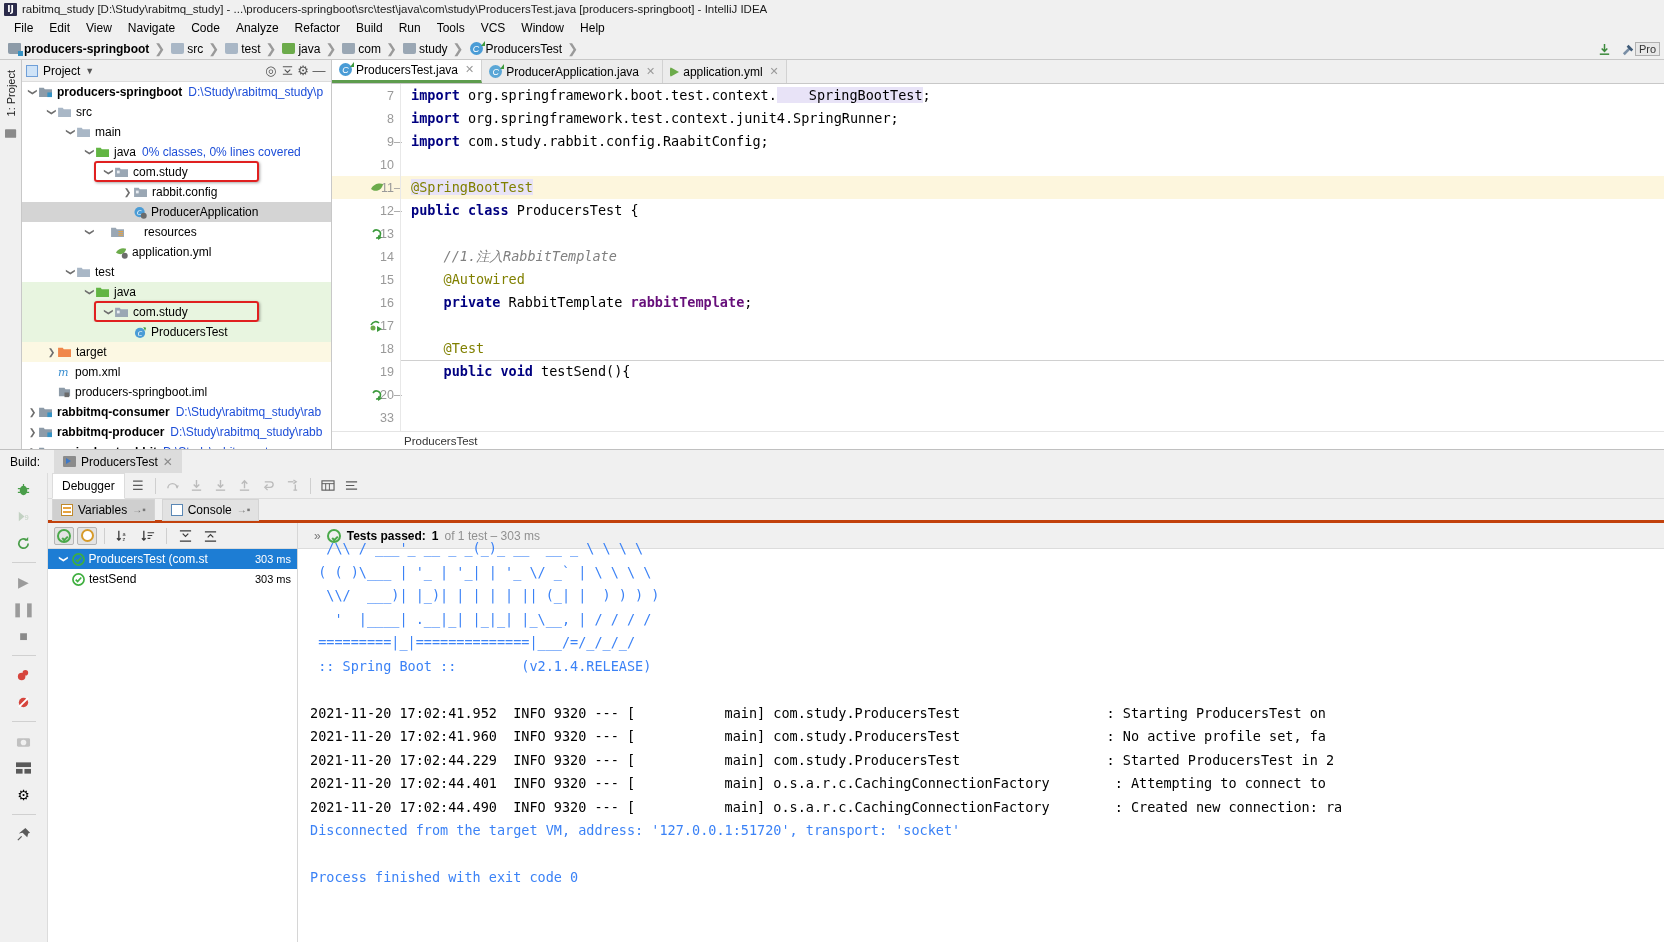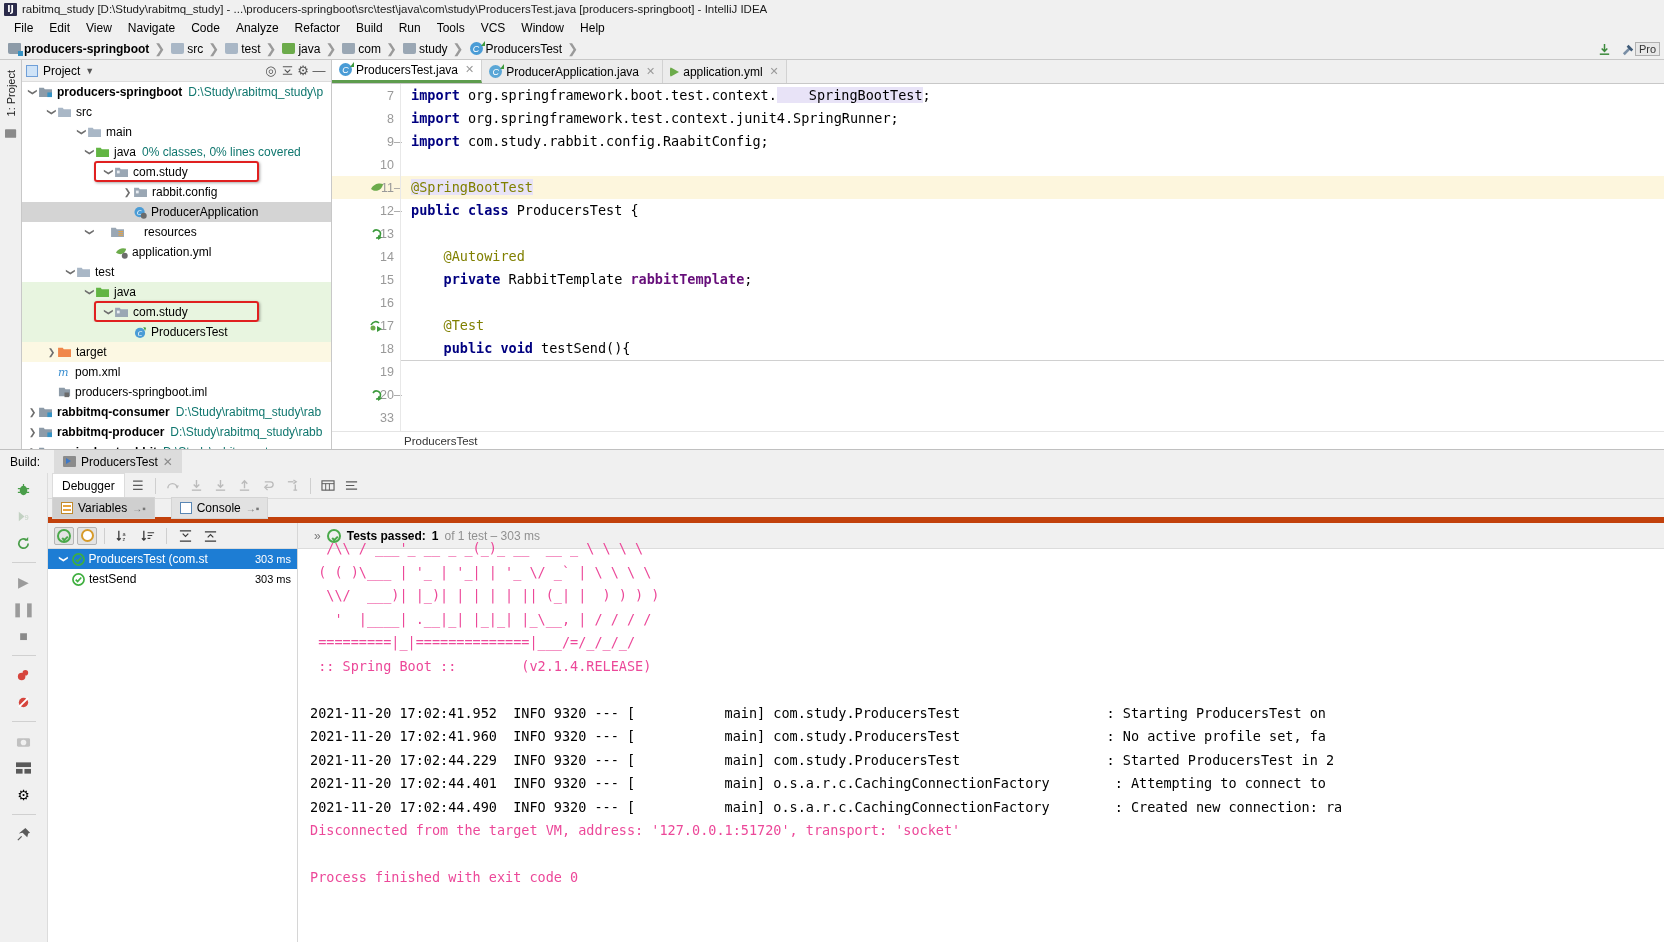--- a/index.html
+++ b/index.html
@@ -79,21 +79,21 @@
   }
   #project-header .ph-title { margin-left:5px; }
   .sqico { width:12px;height:12px;border:1px solid #6f9fd8; background:#cfe3f7; }
   #project-header .spacer { flex:1; }
   .hdr-ico { width:16px;height:16px;display:flex;align-items:center;justify-content:center;color:#555; font-size:13px;}
   #tree { flex:1; overflow:hidden; position:relative; font-size:12px; }
   .trow { height:20px; display:flex; align-items:center; white-space:nowrap; position:relative;}
   .trow .arrow { width:13px; text-align:center; color:#6e6e6e; font-size:9px; flex:0 0 13px;}
   .trow .ic { margin-right:4px; display:flex; align-items:center;}
   .trow .lbl { }
-  .trow .sub { color:#0f766e; margin-left:6px; }
+  .trow .sub { color:#1d4ed8; margin-left:6px; }
   .trow.sel-gray { background:#d4d4d4; }
   .trow.green-bg { background:#e8f5e0; }
   .trow.yellow-bg { background:#fcf8e3; }
   .redbox {
     position:absolute; border:2px solid #e02020; border-radius:3px;
     pointer-events:none; box-shadow:1px 1px 3px rgba(0,0,0,.35);
   }
 
   
   #editor-area { flex:1; background:#fff; display:flex; flex-direction:column; min-width:0;}
@@ -145,21 +145,21 @@
   #dbg-toolbar { height:26px; background:#f0f0f0; display:flex; align-items:center; gap:2px;
      padding-left:4px; border-bottom:1px solid #dcdcdc;}
   .dbg-tab-debugger { background:#fff; height:26px; display:flex;align-items:center;
      padding:0 9px; font-size:12px; border:1px solid #dcdcdc; border-bottom:1px solid #fff;}
   .tbtn { width:22px;height:20px;display:flex;align-items:center;justify-content:center;
      color:#5a5a5a; font-size:13px; }
   .tbtn.dis { opacity:.35; }
   .vsep { width:1px; height:16px; background:#cfcfcf; margin:0 4px;}
 
   #dbg-subtabs { height:24px; background:#f0f0f0; display:flex; align-items:center; padding-left:4px;
-     border-bottom:6px solid #c2410c; gap:16px;}
+     border-bottom:3px solid #c2410c; gap:7px;}
   .subtab { height:22px; display:flex; align-items:center; gap:5px; padding:0 8px;
      font-size:12px; background:#e2e2e2; border:1px solid #d4d4d4;}
   .subtab.active { background:#cfcfcf; }
   .varico{ width:12px;height:12px;border:1px solid #c08a2e;background:#fff;position:relative;}
   .varico::before,.varico::after{content:"";position:absolute;left:1px;right:1px;height:2px;background:#e8a33d;}
   .varico::before{top:2px;} .varico::after{top:6px;}
   .consico{ width:12px;height:12px;border:1px solid #5a87b5;background:#fff;}
 
   #tests-area { flex:1; display:flex; min-height:0; }
   #tests-left { width:250px; display:flex; flex-direction:column; background:#fff;
@@ -177,21 +177,21 @@
   .test-row.sel { background:#1d7dd4; color:#fff; }
   .test-row .ms { margin-left:auto; margin-right:6px; font-size:11px; }
 
   #console { flex:1; background:#fff; overflow:hidden; position:relative; min-width:0;}
   #console-header { height:26px; background:#f0f0f0; display:flex; align-items:center;
      gap:6px; padding-left:6px; font-size:12px; border-bottom:1px solid #dcdcdc;}
   #console-header .dim { color:#909090; }
   #console-body { position:absolute; top:26px; left:0; right:0; bottom:0;
      font-family:"DejaVu Sans Mono","Liberation Mono",monospace; font-size:13.5px;
      line-height:23.5px; white-space:pre; color:#000; padding-left:12px; overflow:hidden;}
-  #console-body .blue { color:#ec4899; }
+  #console-body .blue { color:#3b82f6; }
 </style>
 </head>
 <body>
 
 <div id="titlebar">
   <span id="app-logo">IJ</span>
   <span>rabitmq_study [D:\Study\rabitmq_study] - ...\producers-springboot\src\test\java\com\study\ProducersTest.java [producers-springboot] - IntelliJ IDEA</span>
 </div>
 
 <div id="menubar">
@@ -310,21 +310,21 @@
           <span class="arrow" style="transform: rotate(90deg);">❯</span>
           <span class="ic">
             <span style="display: inline-flex; align-items: center;">
               <svg width="14" height="12" viewBox="0 0 15 13">
                 <path d="M0 2h5l1.2 1.6H14V12H0z" fill="#a9b7c6"></path>
               </svg>
             </span>
           </span>
           <span class="lbl">src</span>
         </div>
-        <div class="trow" style="padding-left: 42px; margin-left: 11px;">
+        <div class="trow" style="padding-left: 42px;">
           <span class="arrow" style="transform: rotate(90deg);">❯</span>
           <span class="ic">
             <span style="display: inline-flex; align-items: center;">
               <svg width="14" height="12" viewBox="0 0 15 13">
                 <path d="M0 2h5l1.2 1.6H14V12H0z" fill="#a9b7c6"></path>
               </svg>
             </span>
           </span>
           <span class="lbl">main</span>
         </div>
@@ -622,20 +622,21 @@
           </div>
         </div>
       <div id="code">
           <div class="cline" style="font-family: &quot;DejaVu Sans Mono&quot;, &quot;Liberation Mono&quot;, monospace;"><span class="kw">import </span><span class="pln">org.springframework.boot.test.context.</span><span class="strhl">SpringBootTest</span><span class="pln">;</span></div>
           <div class="cline" style="font-family: &quot;DejaVu Sans Mono&quot;, &quot;Liberation Mono&quot;, monospace;"><span class="kw">import </span><span class="pln">org.springframework.test.context.junit4.SpringRunner;</span></div>
           <div class="cline" style="font-family: &quot;DejaVu Sans Mono&quot;, &quot;Liberation Mono&quot;, monospace;"><span class="kw">import </span><span class="pln">com.study.rabbit.config.RaabitConfig;</span></div>
           <div class="cline" style="font-family: &quot;DejaVu Sans Mono&quot;, &quot;Liberation Mono&quot;, monospace;"><span class="pln"></span></div>
           <div class="cline hl" style="font-family: &quot;DejaVu Sans Mono&quot;, &quot;Liberation Mono&quot;, monospace;"><span class="annhl">@SpringBootTest</span></div>
           <div class="cline" style="font-family: &quot;DejaVu Sans Mono&quot;, &quot;Liberation Mono&quot;, monospace;"><span class="kw">public class </span><span class="pln">ProducersTest {</span></div>
           <div class="cline" style="font-family: &quot;DejaVu Sans Mono&quot;, &quot;Liberation Mono&quot;, monospace;"><span class="pln"></span></div>
+          <div class="cline" style="font-family: &quot;DejaVu Sans Mono&quot;, &quot;Liberation Mono&quot;, monospace;"><span class="cmt">    //1.注入RabbitTemplate</span></div>
           <div class="cline" style="font-family: &quot;DejaVu Sans Mono&quot;, &quot;Liberation Mono&quot;, monospace;"><span class="ann">    @Autowired</span></div>
           <div class="cline" style="font-family: &quot;DejaVu Sans Mono&quot;, &quot;Liberation Mono&quot;, monospace;"><span class="kw">    private </span><span class="pln">RabbitTemplate </span><span class="fld">rabbitTemplate</span><span class="pln">;</span></div>
           <div class="cline" style="font-family: &quot;DejaVu Sans Mono&quot;, &quot;Liberation Mono&quot;, monospace;"><span class="pln"></span></div>
           <div class="cline" style="font-family: &quot;DejaVu Sans Mono&quot;, &quot;Liberation Mono&quot;, monospace;"><span class="ann">    @Test</span></div>
           <div class="cline" style="font-family: &quot;DejaVu Sans Mono&quot;, &quot;Liberation Mono&quot;, monospace;"><span class="kw">    public void </span><span class="pln">testSend(){</span></div>
           <div class="cline" style="font-family: &quot;DejaVu Sans Mono&quot;, &quot;Liberation Mono&quot;, monospace;"><span class="pln"></span></div>
           <div style="position: absolute; left: 0px; right: 0px; top: 276px; height: 1px; background: rgb(208, 208, 208);"></div>
         </div>
     </div>
 

